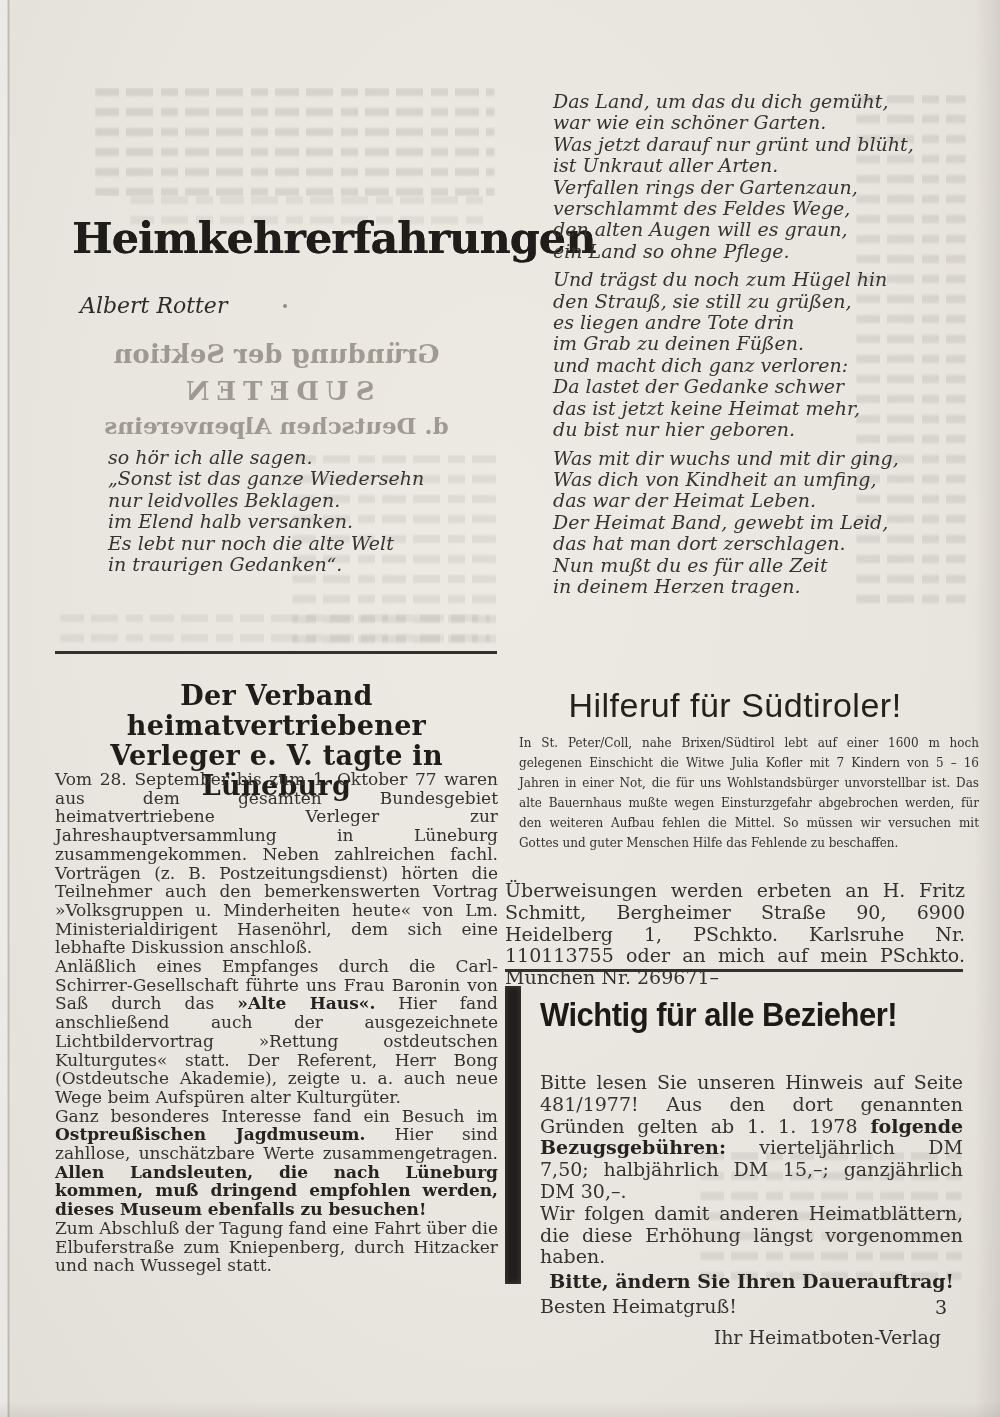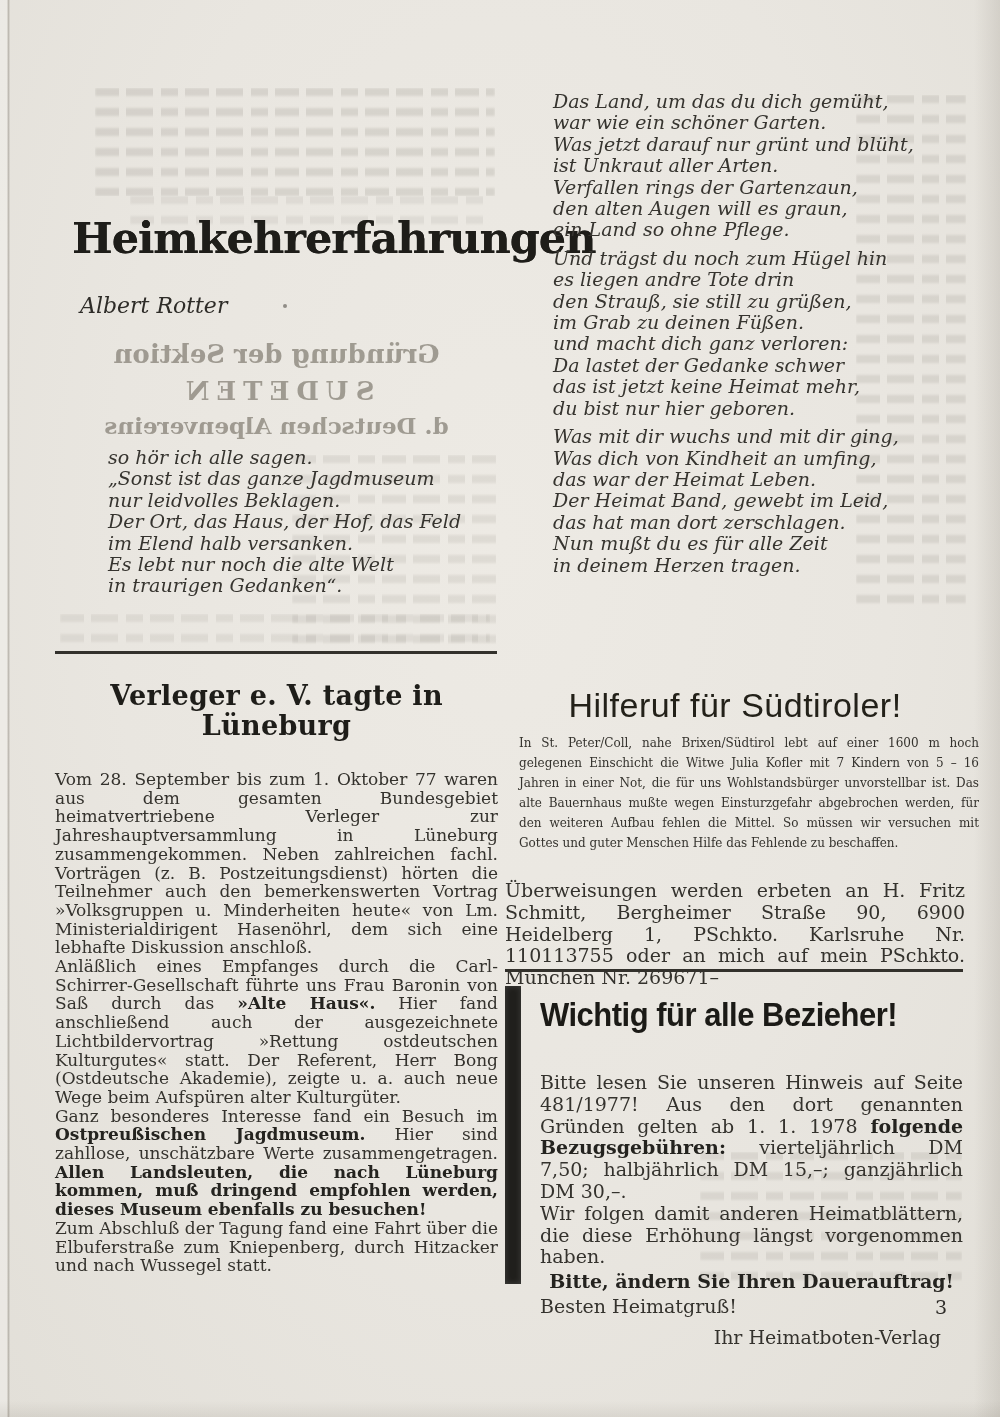--- a/index.html
+++ b/index.html
@@ -108,61 +108,62 @@
     <div class="ghost-h-l2">SUDETEN</div>
     <div class="ghost-h-l3">d. Deutschen Alpenvereins</div>
   </div>
 
   <div class="fraktur-title">Heimkehrerfahrungen</div>
   <div class="author">Albert Rotter</div>
   <div class="speck"></div>
 
   <div class="poem poem-left">
       <div>so hör ich alle sagen.</div>
-      <div>„Sonst ist das ganze Jagdmuseum</div>
+      <div>„Sonst ist das ganze Wiedersehn</div>
       <div>nur leidvolles Beklagen.</div>
-      <div>Der Ort, das Haus, der Hof, das Feld</div>
       <div>im Elend halb versanken.</div>
       <div>Es lebt nur noch die alte Welt</div>
       <div>in traurigen Gedanken“.</div>
     </div>
 
   <div class="poem poem-right">
     <div class="stanza">
         <div>Das Land, um das du dich gemüht,</div>
         <div>war wie ein schöner Garten.</div>
         <div>Was jetzt darauf nur grünt und blüht,</div>
         <div>ist Unkraut aller Arten.</div>
         <div>Verfallen rings der Gartenzaun,</div>
+        <div>verschlammt des Feldes Wege,</div>
         <div>den alten Augen will es graun,</div>
         <div>ein Land so ohne Pflege.</div>
       </div>
     <div class="stanza">
         <div>Und trägst du noch zum Hügel hin</div>
+        <div>den Strauß, sie still zu grüßen,</div>
         <div>es liegen andre Tote drin</div>
-        <div>den Strauß, sie still zu grüßen,</div>
         <div>im Grab zu deinen Füßen.</div>
         <div>und macht dich ganz verloren:</div>
         <div>Da lastet der Gedanke schwer</div>
         <div>das ist jetzt keine Heimat mehr,</div>
         <div>du bist nur hier geboren.</div>
       </div>
     <div class="stanza">
         <div>Was mit dir wuchs und mit dir ging,</div>
         <div>Was dich von Kindheit an umfing,</div>
         <div>das war der Heimat Leben.</div>
         <div>Der Heimat Band, gewebt im Leid,</div>
         <div>das hat man dort zerschlagen.</div>
         <div>Nun mußt du es für alle Zeit</div>
         <div>in deinem Herzen tragen.</div>
       </div>
   </div>
 
   <div class="rule rule-left"></div>
   <div class="verband-title">
+    <div>Der Verband heimatvertriebener</div>
     <div>Verleger e. V. tagte in Lüneburg</div>
   </div>
   <div class="verband-body">
     <p><span>Vom 28. September bis zum 1. Oktober 77 waren aus dem gesamten Bundesgebiet heimatvertriebene Verleger zur Jahreshauptversammlung in Lüneburg zusammengekommen. Neben zahlreichen fachl. Vorträgen (z. B. Postzeitungsdienst) hörten die Teilnehmer auch den bemerkenswerten Vortrag »Volksgruppen u. Minderheiten heute« von Lm. Ministerialdirigent Hasenöhrl, dem sich eine lebhafte Diskussion anschloß.</span></p>
     <p><span>Anläßlich eines Empfanges durch die Carl-Schirrer-Gesellschaft führte uns Frau Baronin von Saß durch das </span><b>»Alte Haus«.</b><span> Hier fand anschließend auch der ausgezeichnete Lichtbildervortrag »Rettung ostdeutschen Kulturgutes« statt. Der Referent, Herr Bong (Ostdeutsche Akademie), zeigte u. a. auch neue Wege beim Aufspüren alter Kulturgüter.</span></p>
     <p><span>Ganz besonderes Interesse fand ein Besuch im </span><b>Ostpreußischen Jagdmuseum.</b><span> Hier sind zahllose, unschätzbare Werte zusammengetragen. </span><b>Allen Landsleuten, die nach Lüneburg kommen, muß dringend empfohlen werden, dieses Museum ebenfalls zu besuchen!</b></p>
     <p><span>Zum Abschluß der Tagung fand eine Fahrt über die Elbuferstraße zum Kniepenberg, durch Hitzacker und nach Wussegel statt.</span></p>
   </div>
 
   <div class="hilferuf-title">Hilferuf für Südtiroler!</div>

